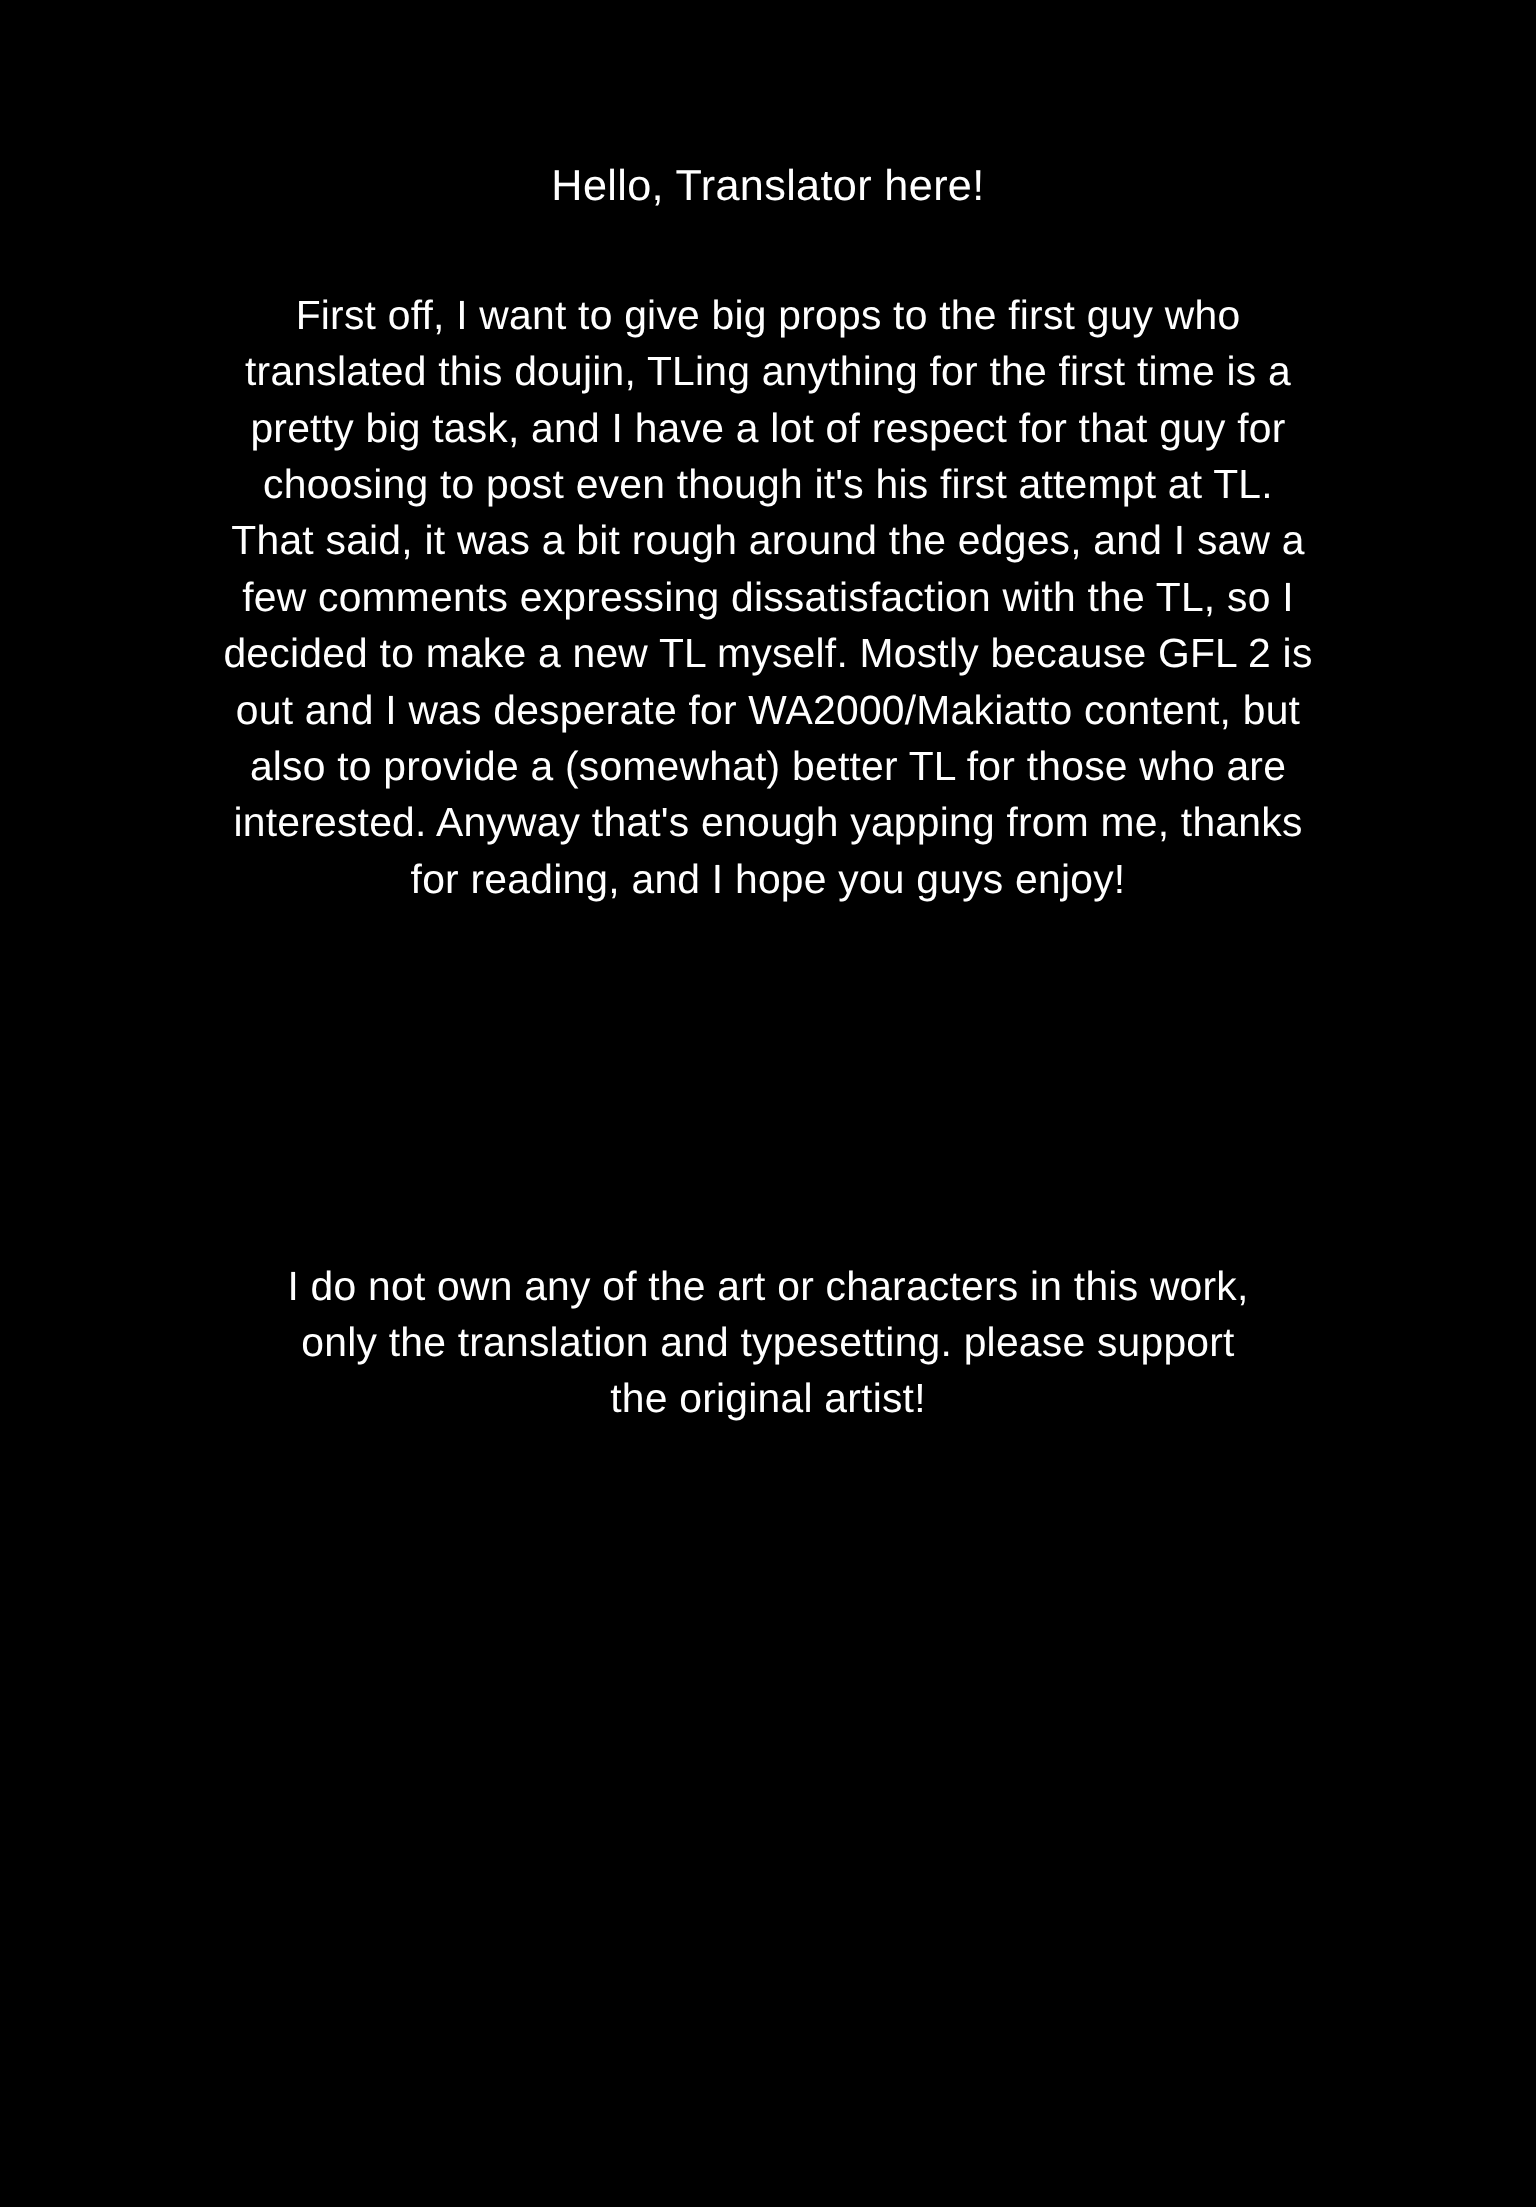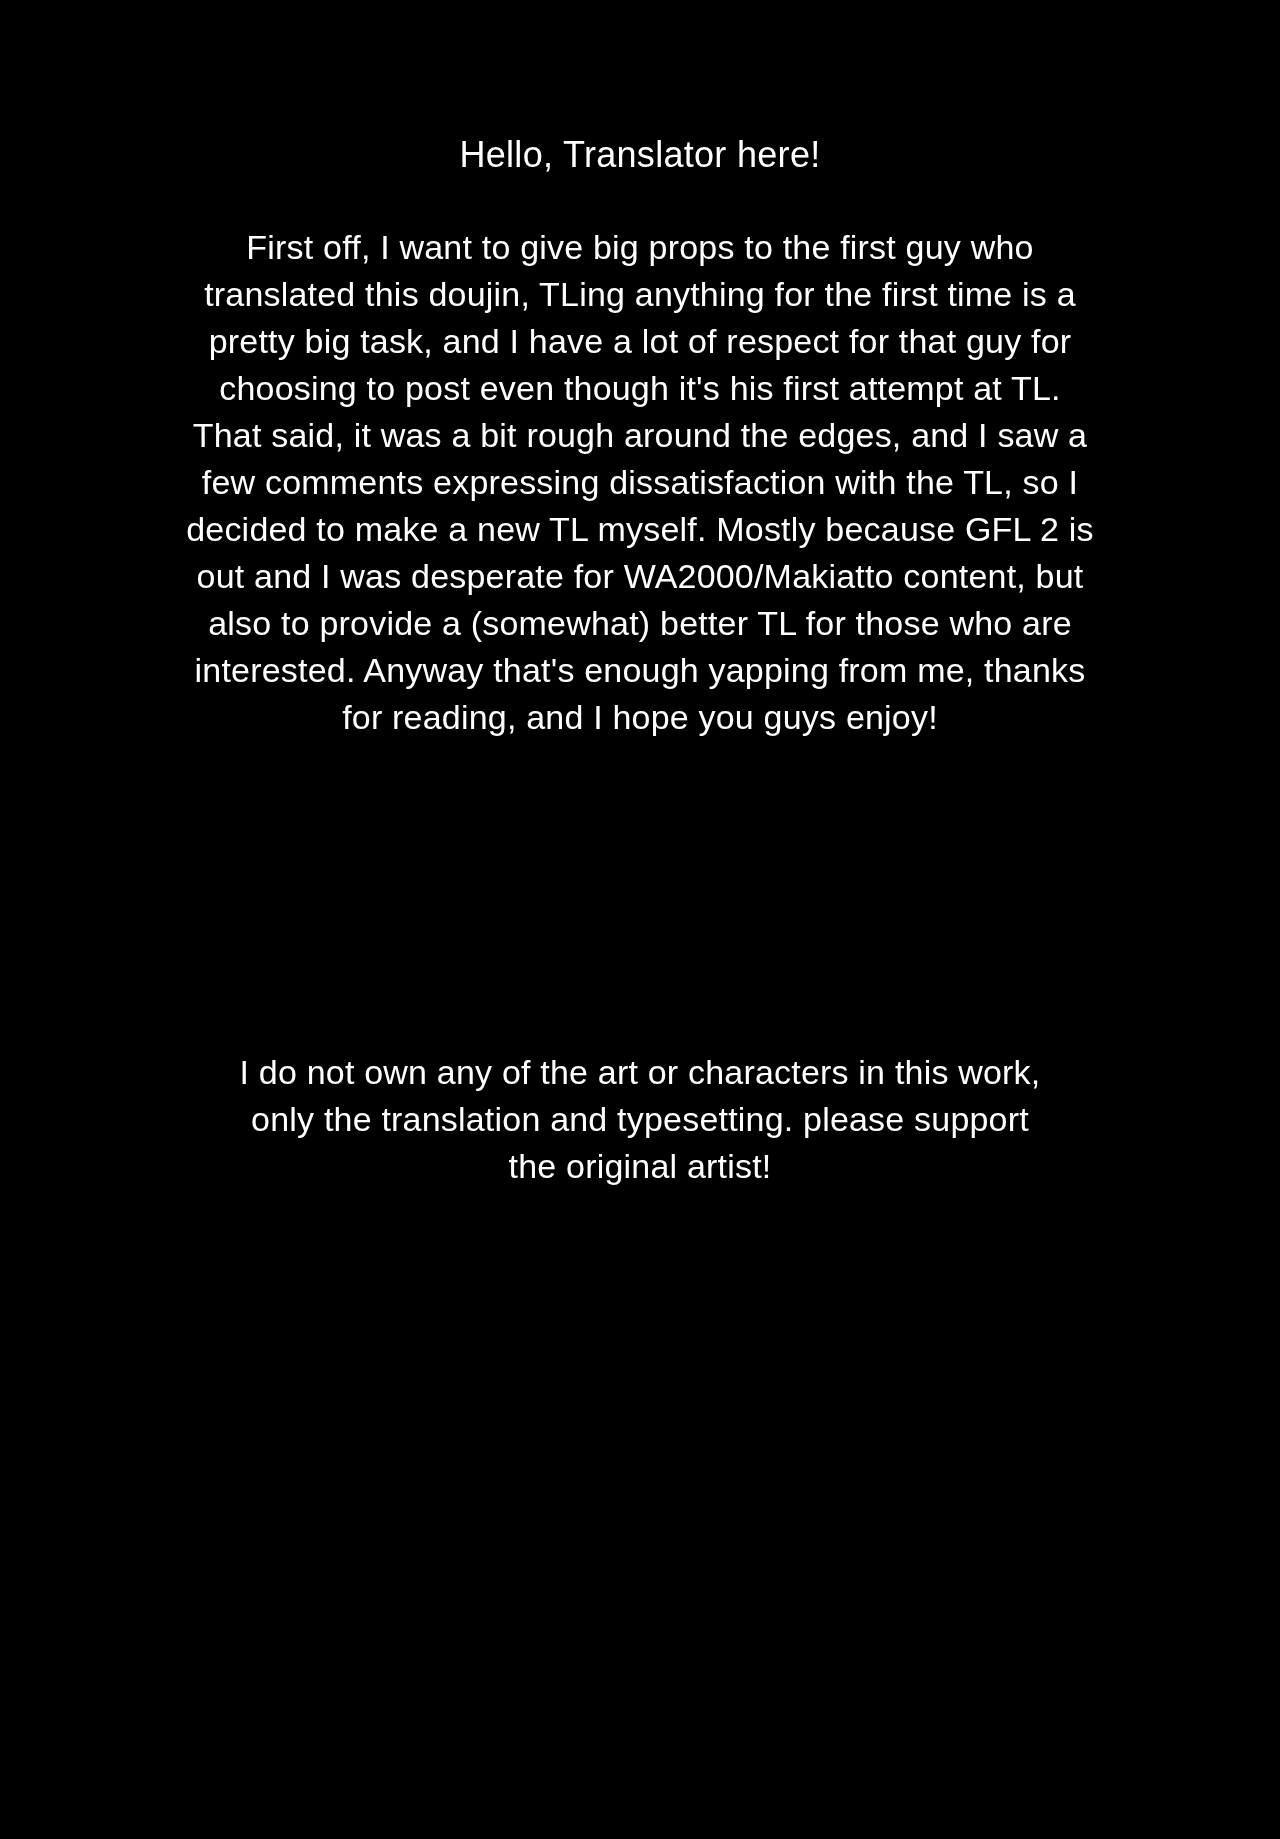--- a/index.html
+++ b/index.html
@@ -26,21 +26,21 @@
     color: #ffffff;
   }
   .page-title {
     top: 131px;
     font-size: 36px;
     line-height: 47px;
     font-weight: 400;
     letter-spacing: 0.3px;
   }
   .note-paragraph {
-    top: 224px;
+    top: 240px;
     font-size: 34px;
     line-height: 47px;
     font-weight: 400;
     letter-spacing: 0.2px;
   }
   .disclaimer {
     top: 1049px;
     font-size: 34px;
     line-height: 47px;
     font-weight: 400;

